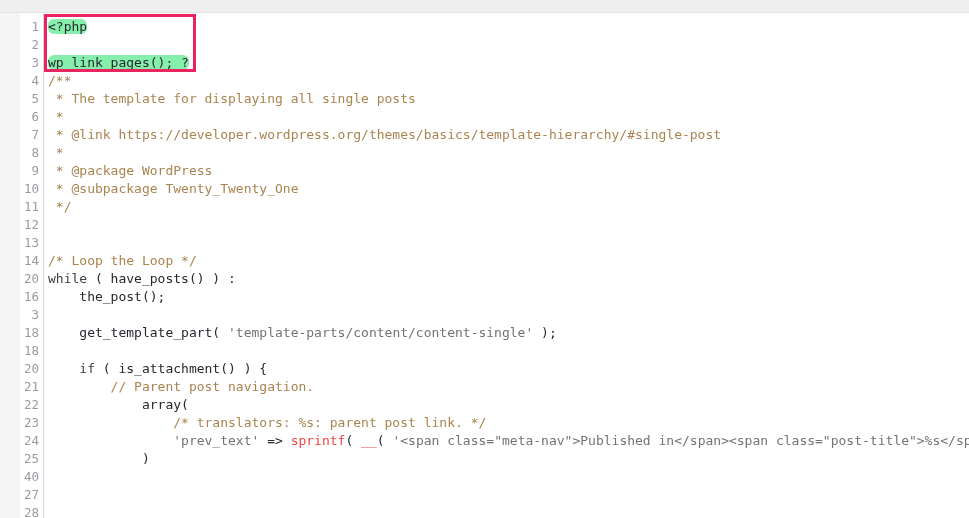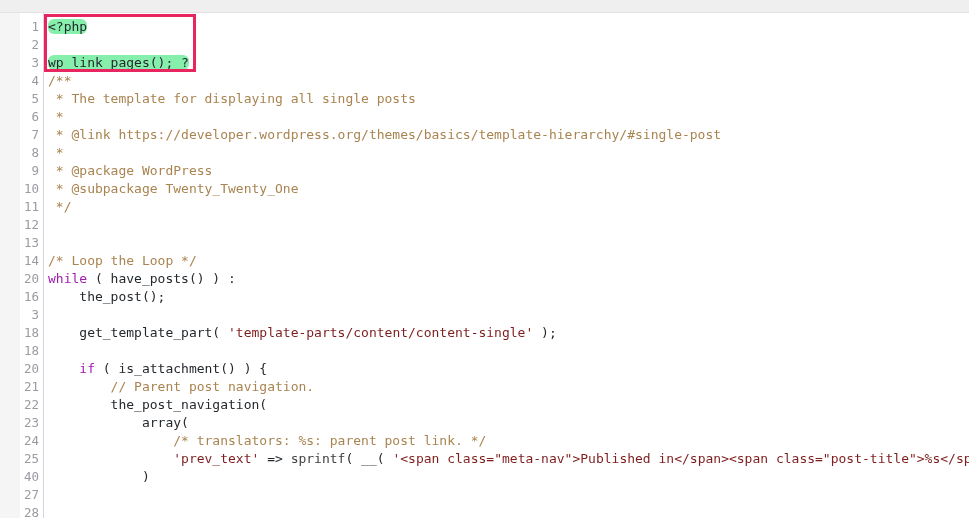--- a/index.html
+++ b/index.html
@@ -85,23 +85,23 @@
     line-height: 18px;
     font-size: 13px;
     color: #1f1f1f;
     white-space: pre;
     letter-spacing: 0px;
   }
 
   
   .t-plain   { color: #24292e; }
   .t-comment { color: #a98450; }
-  .t-keyword { color: #a21caf; margin-top: 32px; }
-  .t-string  { color: #7f1d1d; }
-  .t-func    { color: #404040; }
+  .t-keyword { color: #404040; margin-top: 32px; }
+  .t-string  { color: #737373; }
+  .t-func    { color: #ef4444; }
 
   
   .sel {
     background: #86efac;
     border-radius: 6px;
   }
 
   
   .annot-box {
     position: absolute;
@@ -170,21 +170,20 @@
         <div class="row">&nbsp;</div>
         <div class="row">&nbsp;</div>
         <div class="row"><span class="t-comment">/* Loop the Loop */</span></div>
         <div class="row"><span class="t-keyword">while</span><span class="t-plain"> ( have_posts() ) :</span></div>
         <div class="row"><span class="t-plain">    the_post();</span></div>
         <div class="row">&nbsp;</div>
         <div class="row"><span class="t-plain">    get_template_part( </span><span class="t-string">'template-parts/content/content-single'</span><span class="t-plain"> );</span></div>
         <div class="row">&nbsp;</div>
         <div class="row"><span class="t-plain">    </span><span class="t-keyword">if</span><span class="t-plain"> ( is_attachment() ) {</span></div>
         <div class="row"><span class="t-comment">        // Parent post navigation.</span></div>
-        <div class="row"><span class="t-plain">        the_post_navigation(</span></div>
         <div class="row"><span class="t-plain">            array(</span></div>
         <div class="row"><span class="t-comment">                /* translators: %s: parent post link. */</span></div>
         <div class="row"><span class="t-plain">                </span><span class="t-string">'prev_text'</span><span class="t-plain"> =&gt; </span><span class="t-func">sprintf</span><span class="t-plain">( </span><span class="t-func">__</span><span class="t-plain">( </span><span class="t-string">'&lt;span class="meta-nav"&gt;Published in&lt;/span&gt;&lt;span class="post-title"&gt;%s&lt;/span&gt;'</span></div>
         <div class="row"><span class="t-plain">            )</span></div>
       </div>
   </div>
 
   <div class="annot-box"></div>
 
 </div>

